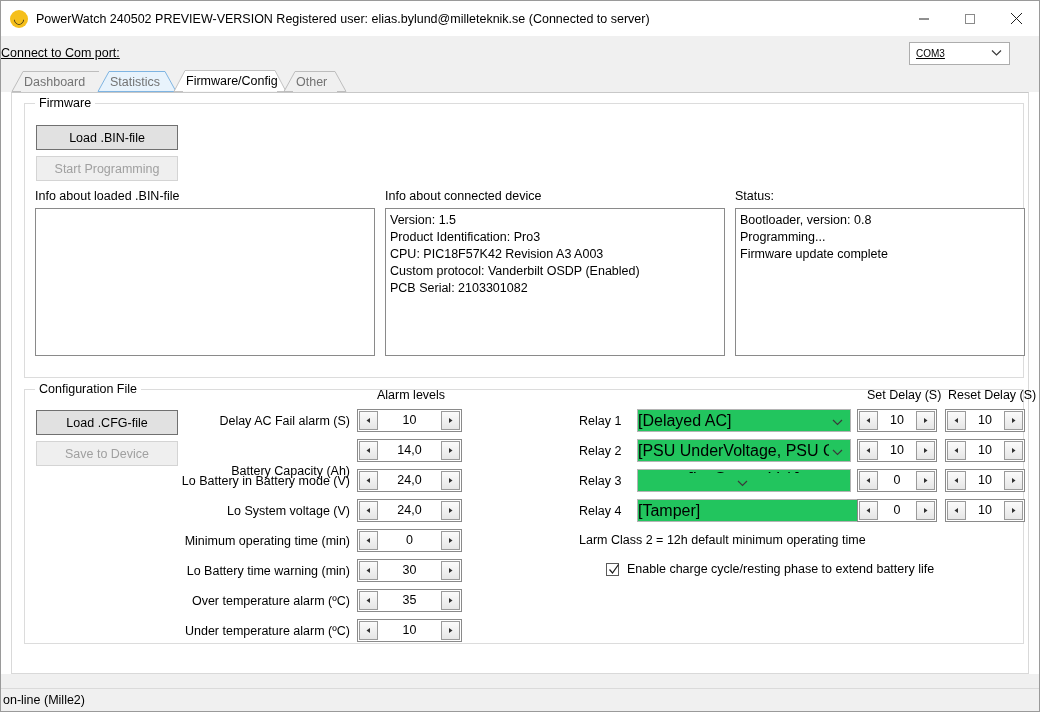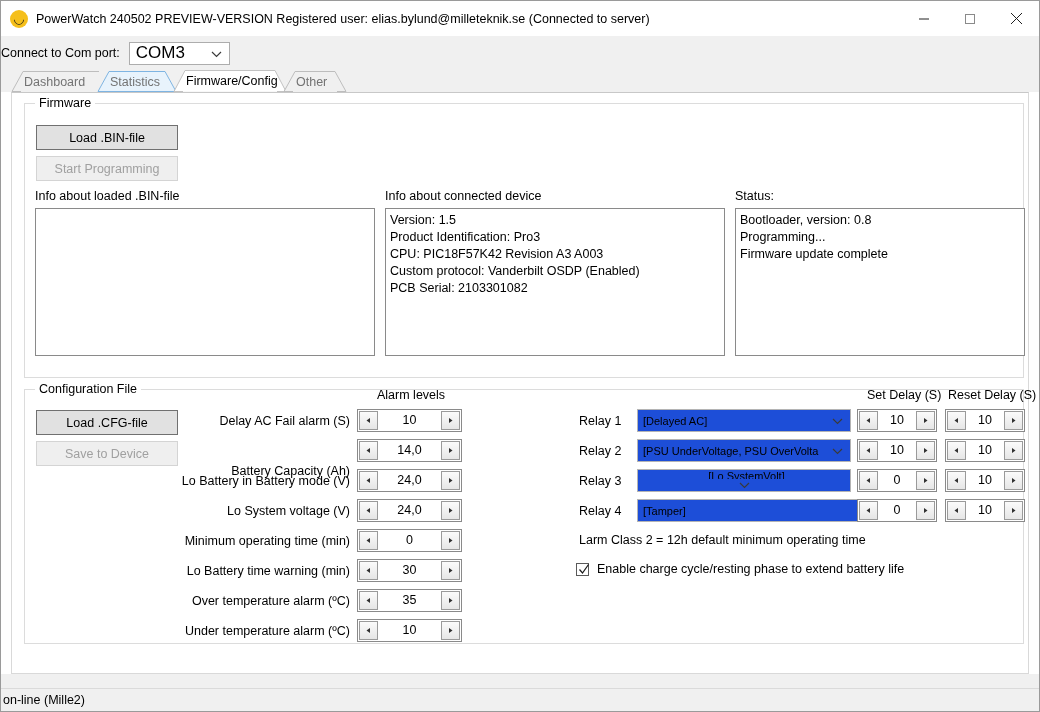--- a/index.html
+++ b/index.html
@@ -78,39 +78,40 @@
   }
   .win-btn svg { display: block; }
 
   
   #comport-row {
     height: 34px;
     min-height: 34px;
     background: #f0f0f0;
     display: flex;
     align-items: center;
-    justify-content: flex-start;
-    padding-right: 12px;
-    box-sizing: border-box;
+    justify-content: space-between;
+    padding-right: 29px;
+    box-sizing: border-box;
+    text-decoration: underline;
   }
   #comport-label {
     font-size: 12.5px;
     margin-right: 9px;
   }
   #comport-select {
     width: 101px;
     height: 23px;
     box-sizing: border-box;
     border: 1px solid #adadad;
     background: #ffffff;
     display: flex;
     align-items: center;
     padding-left: 6px;
     position: relative;
-    font-size: 17px;
+    font-size: 10px;
   }
   #comport-select .chev {
     position: absolute;
     right: 7px;
     top: 50%;
     transform: translateY(-50%);
   }
 
   
   #tabstrip-wrap {
@@ -254,25 +255,24 @@
     color: #000000;
     line-height: 19px;
   }
 
   
   .combo {
     position: absolute;
     box-sizing: border-box;
     height: 23px;
     border: 1px solid #b4b4b4;
-    background: #1d4ed8;
-    display: flex;
-    align-items: center;
-    padding-left: 5px;
-    font-size: 11px;
+    background: #22c55e;
+    display: flex;
+    align-items: center;
+    font-size: 16px;
     color: #000000;
     overflow: hidden;
     white-space: nowrap;
   }
   .combo .combo-text {
     flex: 1 1 auto;
     overflow: hidden;
     white-space: nowrap;
   }
   .combo .chev {
@@ -697,21 +697,21 @@
           <div class="spin-btn">
             <svg width="7" height="7" viewBox="0 0 7 7">
               <polygon points="2,1 2,6 5.5,3.5" fill="#303030"></polygon>
             </svg>
           </div>
         </div>
       </div>
 
     <div class="lbl" style="left:567px; top:440px;">Larm Class 2 = 12h default minimum operating time</div>
 
-    <div class="checkrow" style="left:564px; top:469px;text-align:right;">
+    <div class="checkrow" style="left:594px; top:469px;text-align:right;">
       <span class="checkbox">
         <span class="tick">
           <svg width="12" height="13" viewBox="0 0 12 13">
               <polyline points="1.5,6.5 4.5,10 10.5,1.5" fill="none" stroke="#1a1a1a" stroke-width="1.2"></polyline>
             </svg>
         </span>
       </span>
       <span class="ck-label">Enable charge cycle/resting phase to extend battery life</span>
     </div>
 

